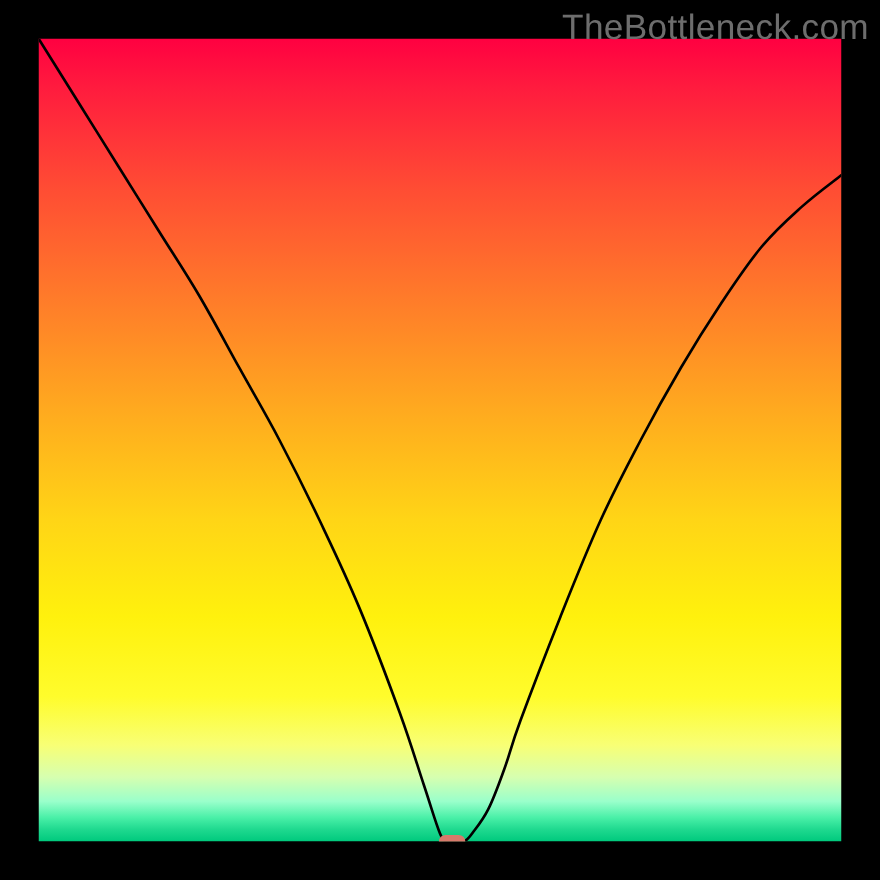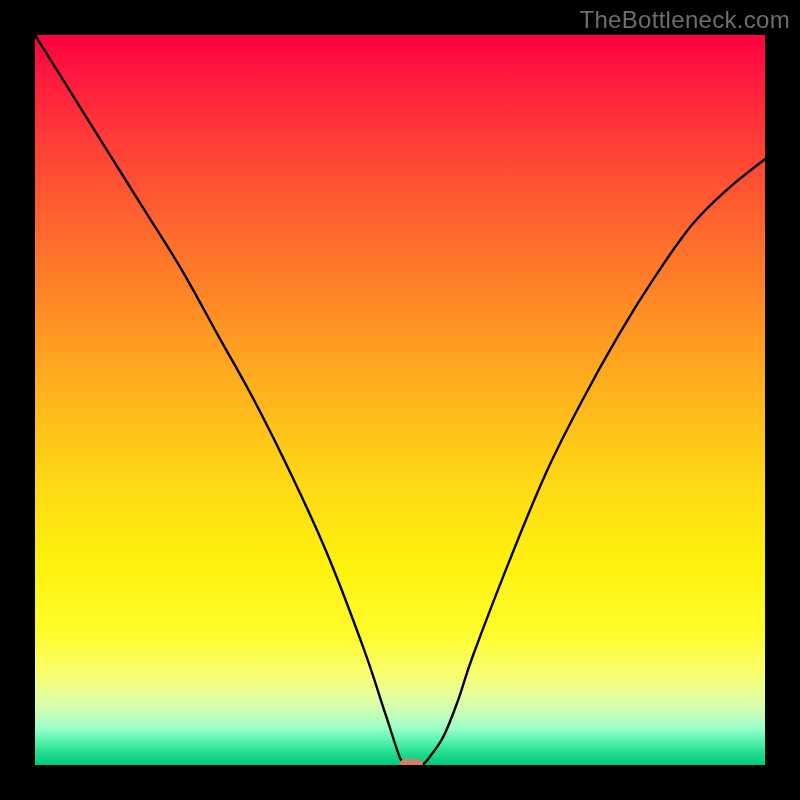--- a/index.html
+++ b/index.html
@@ -15,21 +15,21 @@
     position: relative;
     width: 800px;
     height: 800px;
     background: #000;
   }
   .watermark {
     position: absolute;
     top: 6px;
     right: 10px;
     color: #6d6d6d;
-    font-size: 24px;
+    font-size: 32px;
     font-weight: 500;
     letter-spacing: 0.3px;
     z-index: 5;
   }
   .plot-area {
     position: absolute;
     left: 35px;
     top: 35px;
     width: 730px;
     height: 730px;

